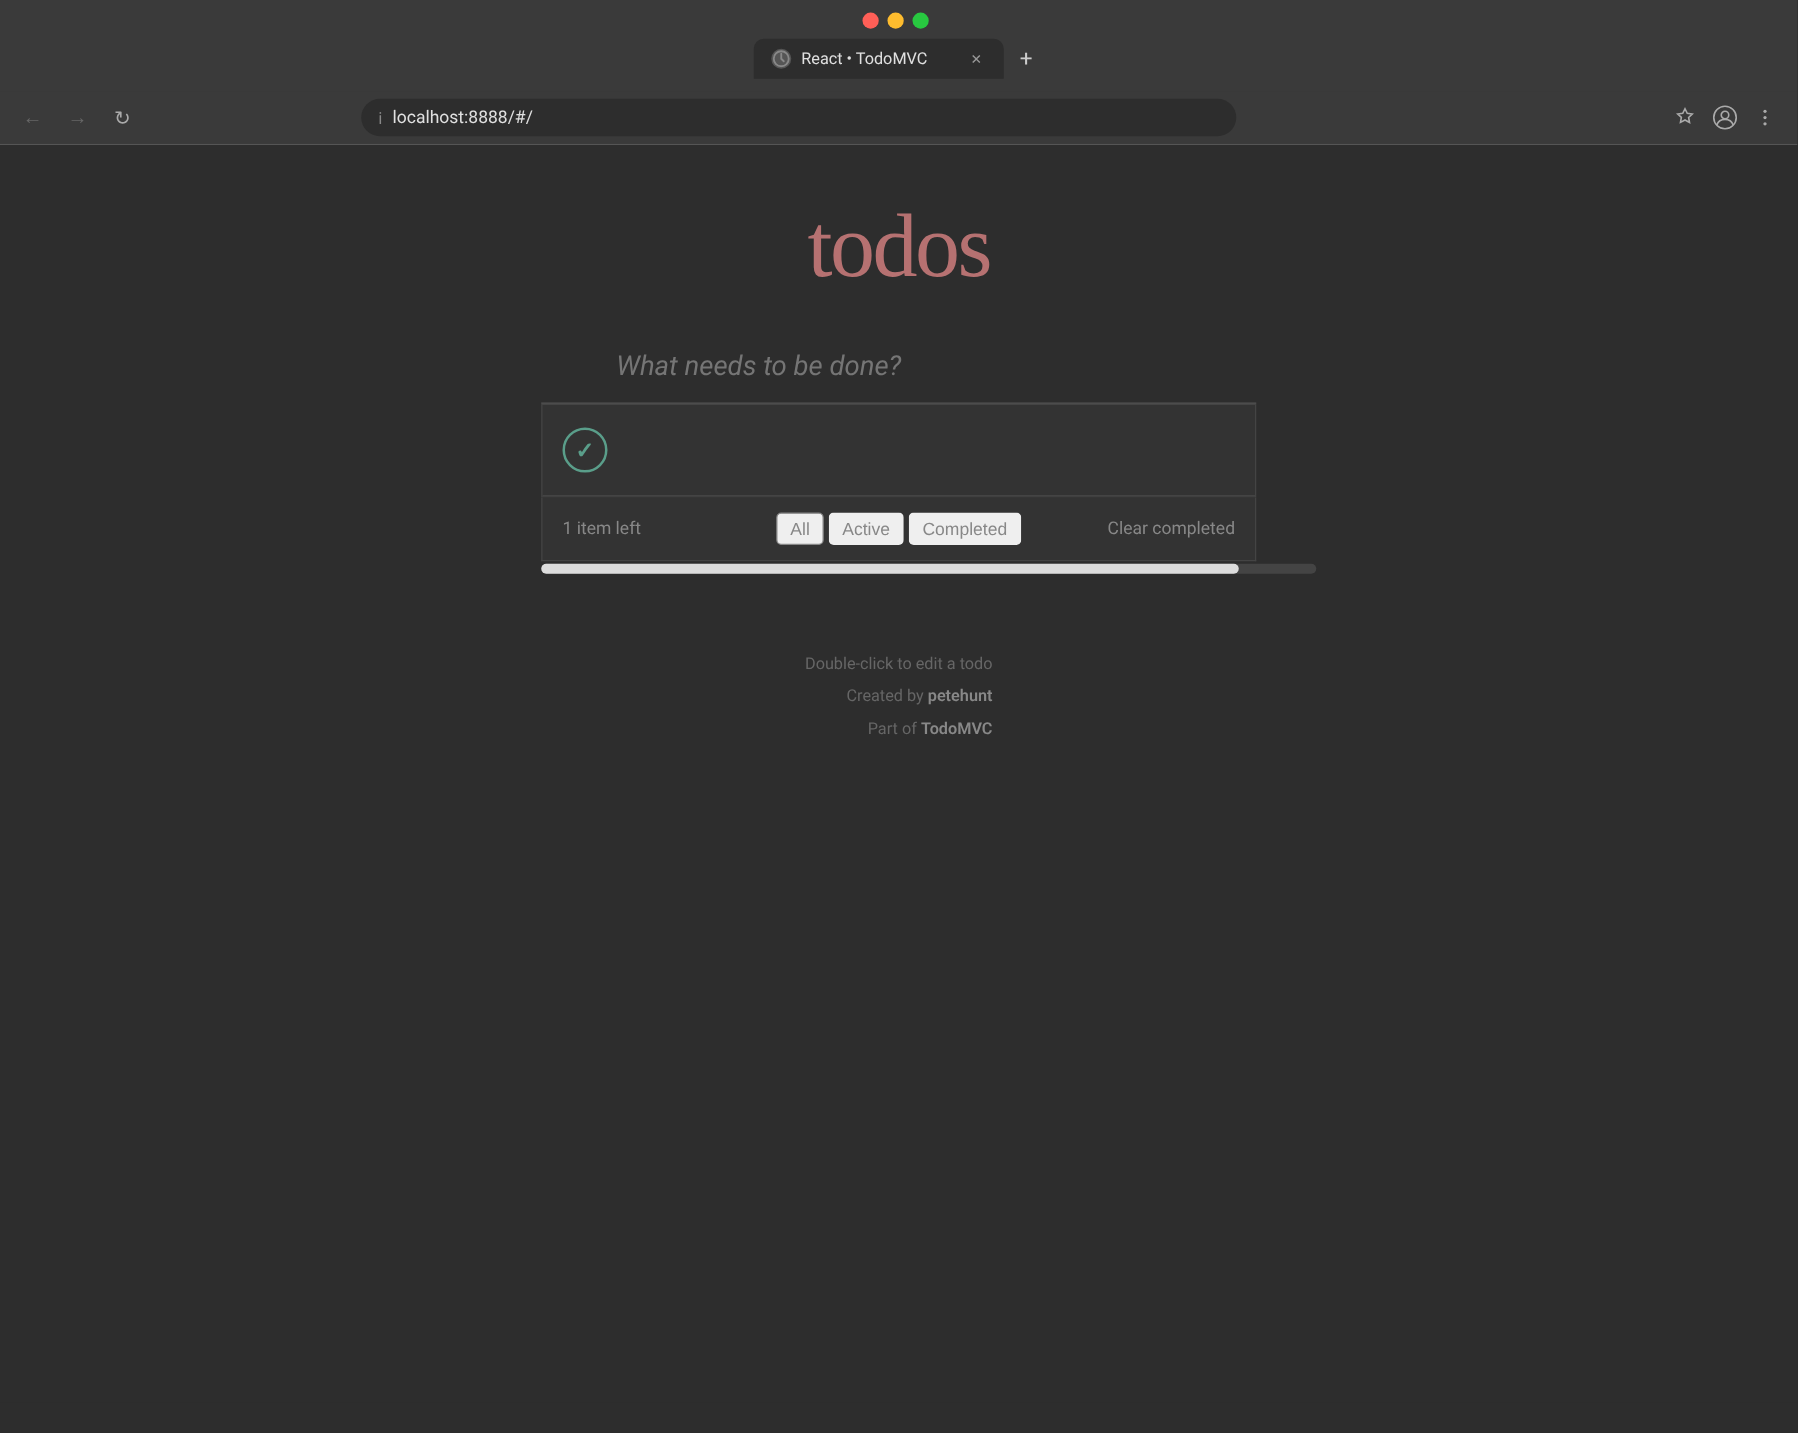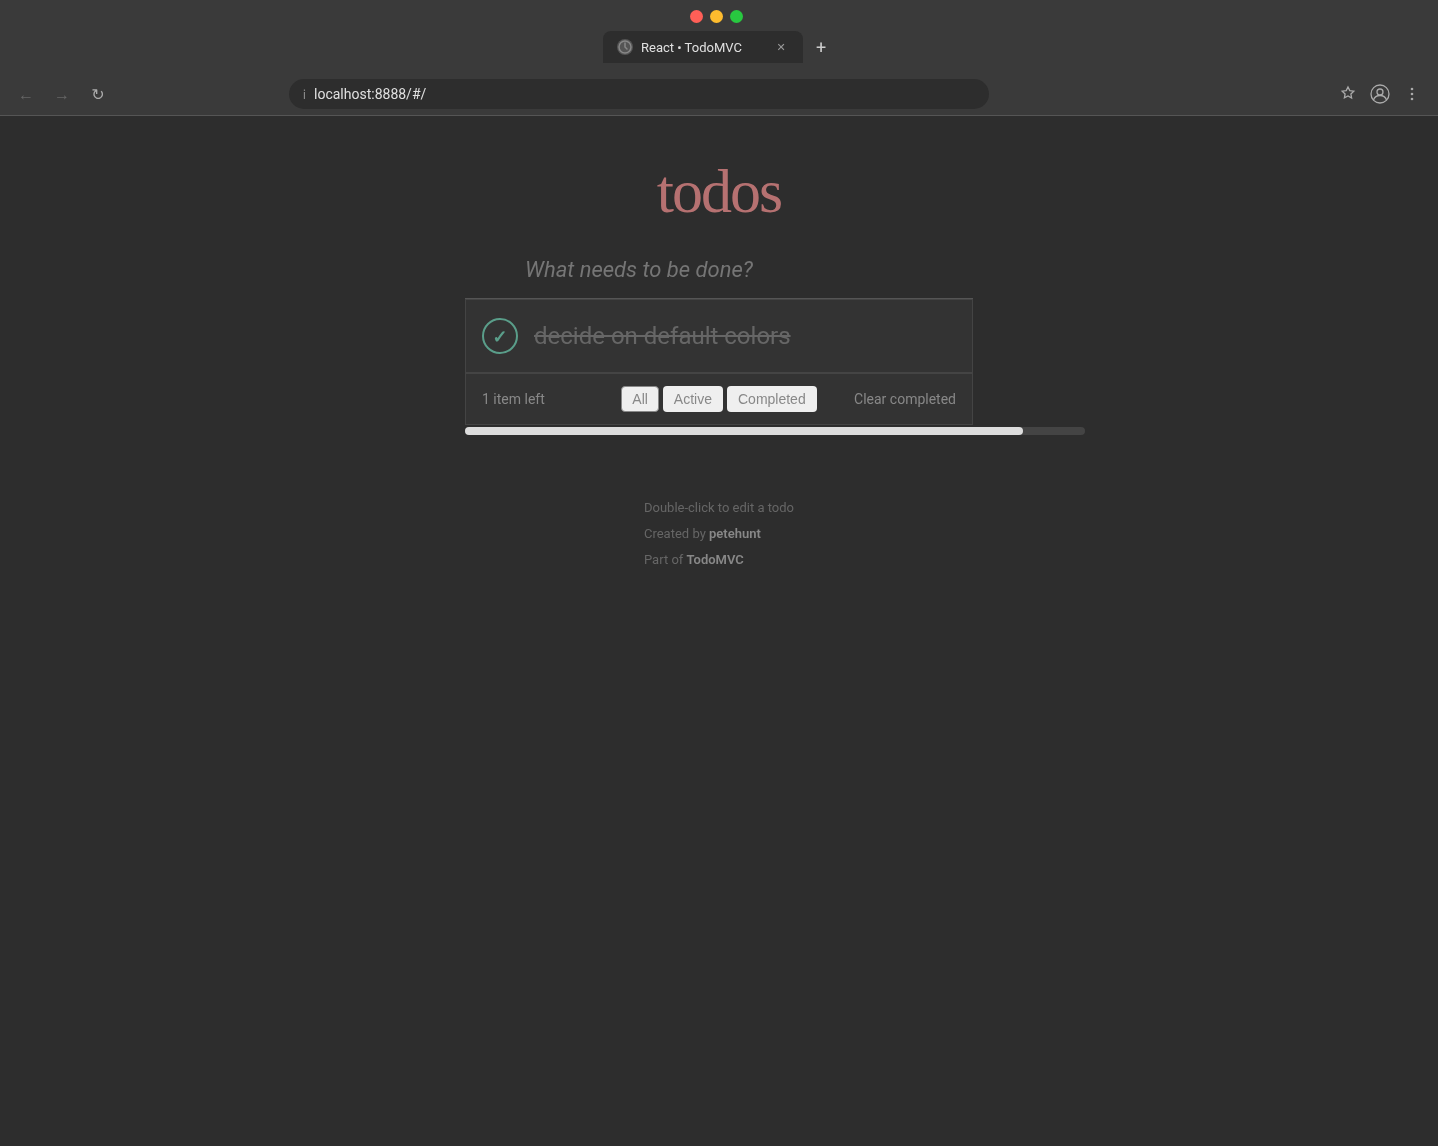--- a/index.html
+++ b/index.html
@@ -165,32 +165,32 @@
     
     .page-content {
       background: #2d2d2d;
       min-height: calc(1146px - 140px);
       display: flex;
       flex-direction: column;
       align-items: center;
     }
 
     .app-title {
-      font-size: 62px;
+      font-size: 72px;
       font-weight: 100;
       color: #ce7e7e;
       letter-spacing: -2px;
       margin-top: 40px;
-      margin-bottom: 4px;
+      margin-bottom: 16px;
       font-family: 'Georgia', serif;
       opacity: 0.85;
     }
 
     .todo-app {
-      width: 508px;
+      width: 572px;
       margin-top: 10px;
     }
 
     .new-todo-input {
       width: 100%;
       background: transparent;
       border: none;
       border-bottom: 1px solid #555;
       padding: 16px 16px 16px 60px;
       font-size: 22px;
@@ -309,21 +309,21 @@
     .scrollbar-thumb {
       width: 90%;
       height: 8px;
       background: #ddd;
       border-radius: 4px;
     }
 
     
     .page-footer {
       margin-top: 60px;
-      text-align: left;
+      text-align: right;
       color: #666;
       font-size: 13px;
       line-height: 2;
     }
 
     .page-footer strong {
       color: #888;
       font-weight: 600;
     }
   </style>
@@ -394,21 +394,20 @@
     
     <input class="new-todo-input" type="text" placeholder="What needs to be done?" style="">
 
     
     <div class="todo-list">
 
       <div class="todo-item">
         <div class="todo-checkbox checked">
           <span class="checkmark">✓</span>
         </div>
-        <span class="todo-text completed">decide on default colors</span>
       </div>
 
     </div>
 
     
     <div class="todo-footer">
       <span class="items-left">1 item left</span>
 
       <div class="filter-buttons">
         <button class="filter-btn active-filter">All</button>

